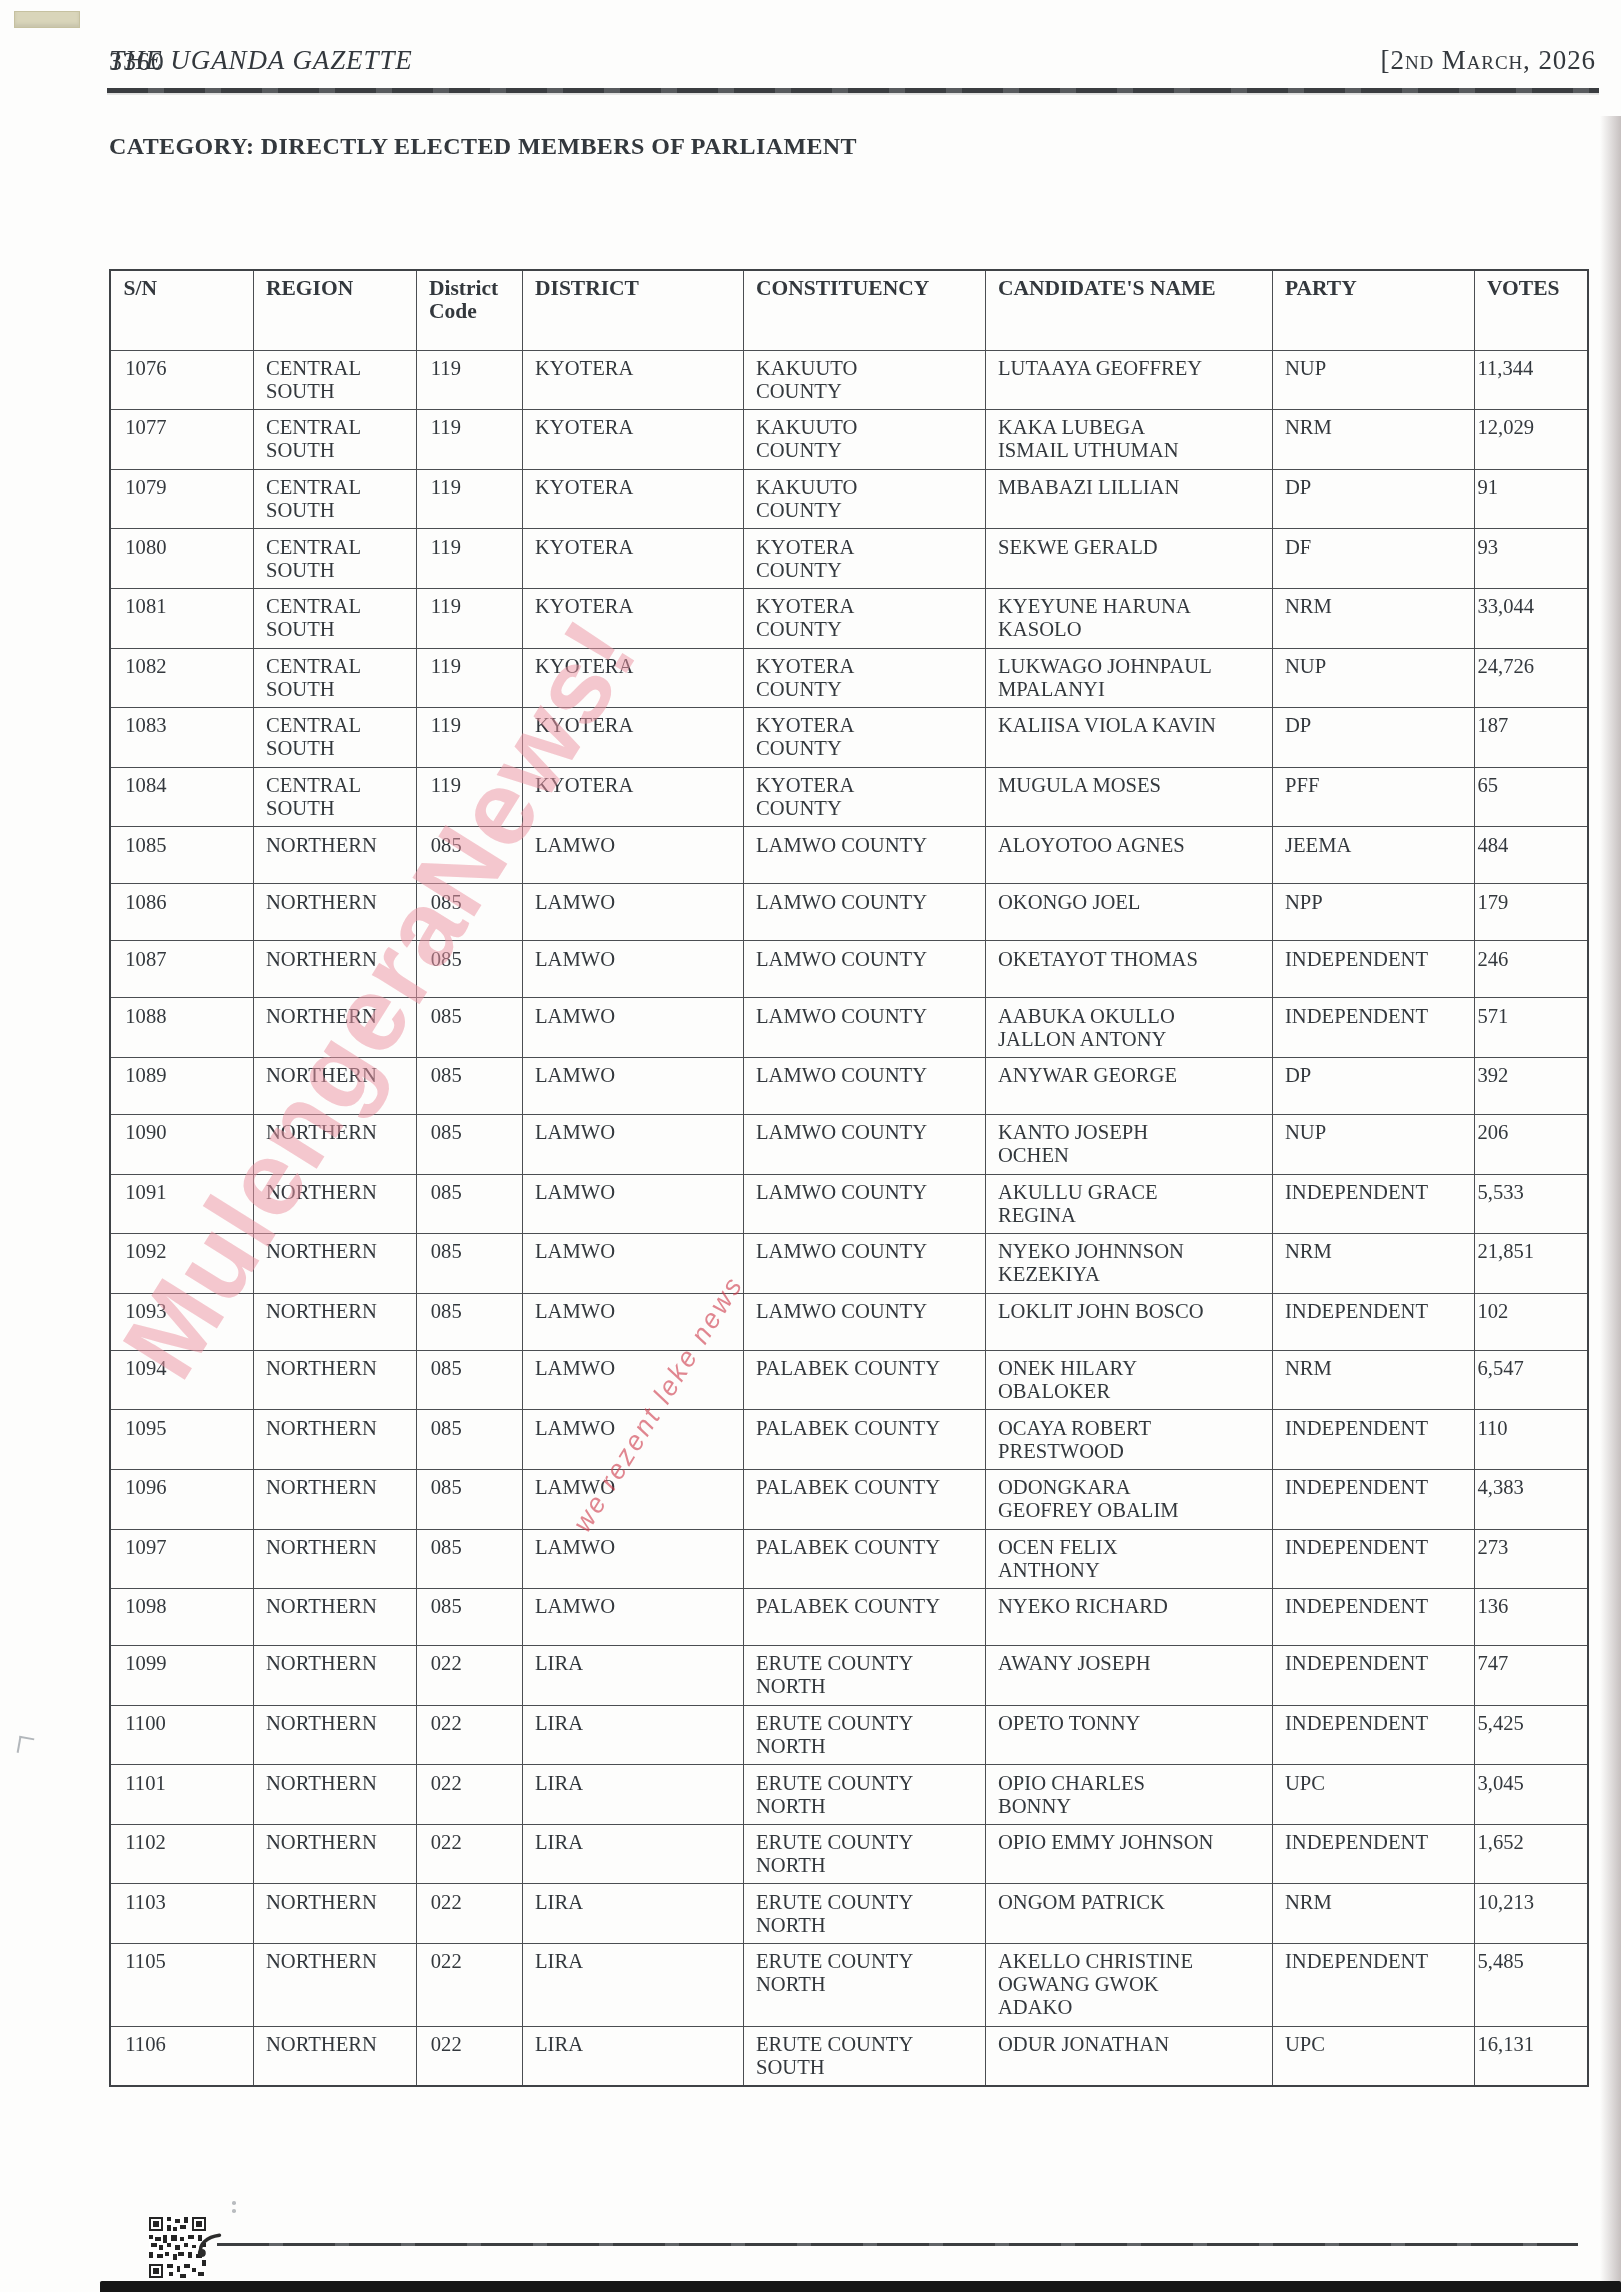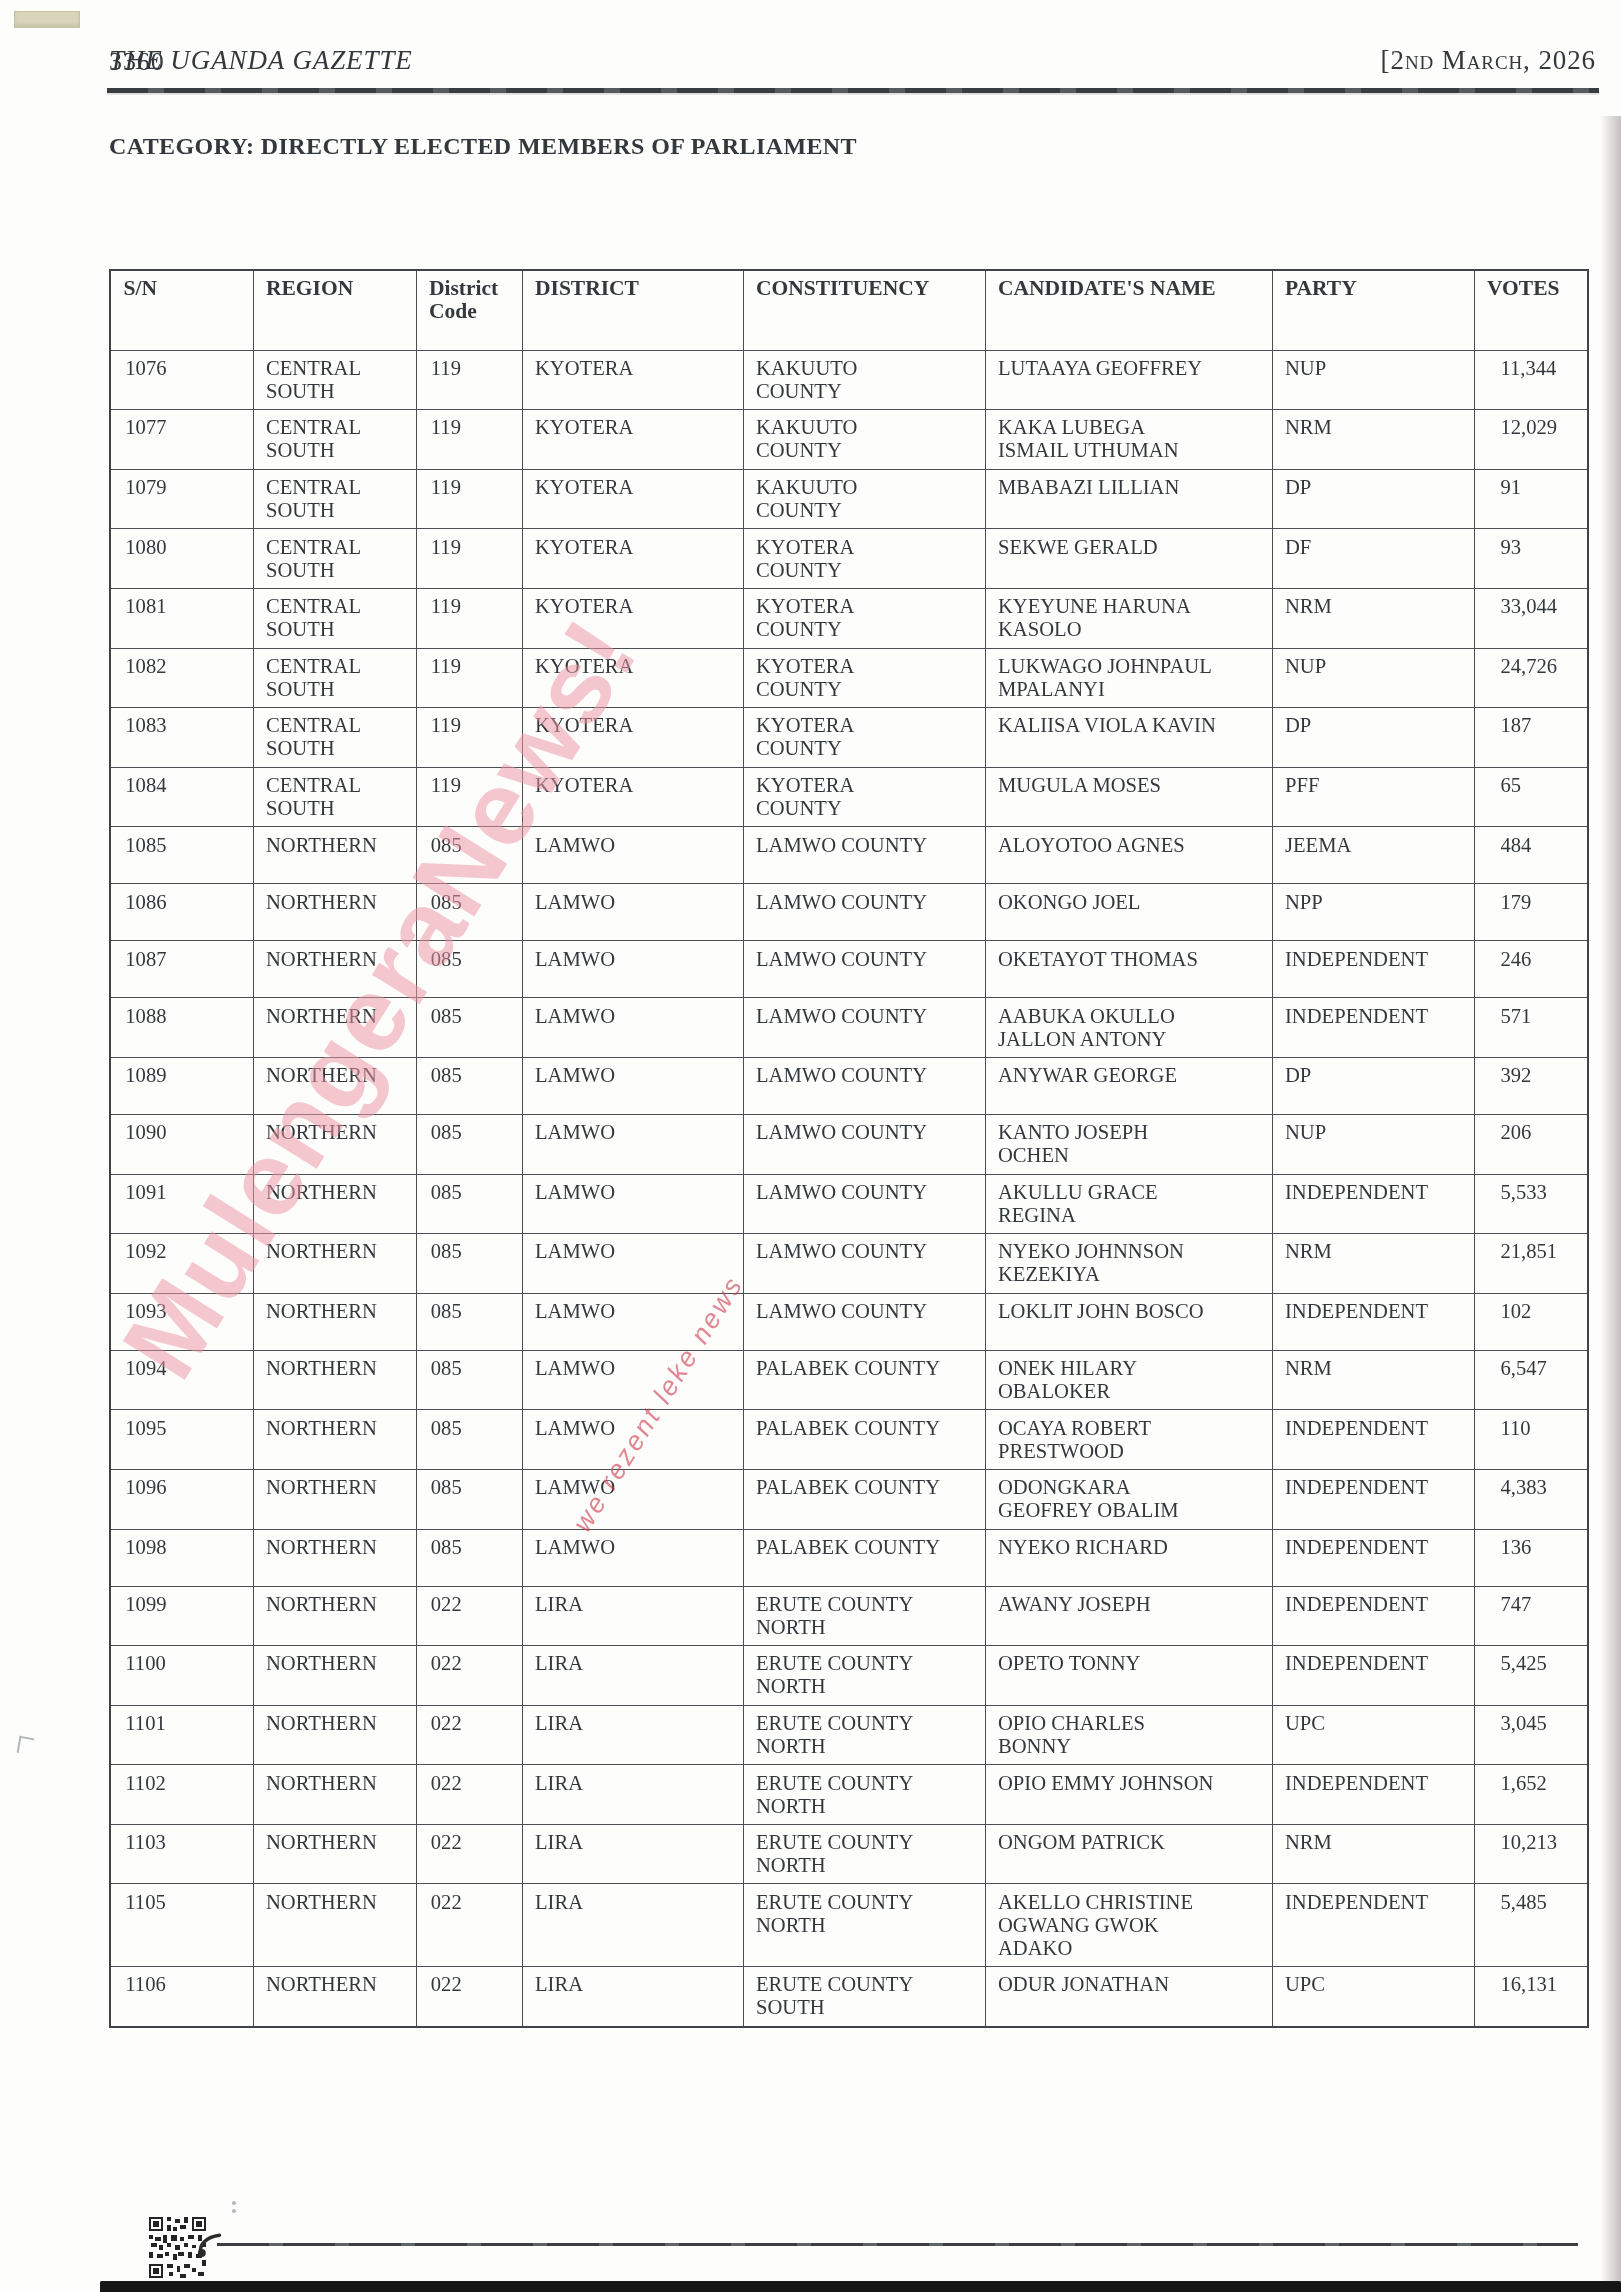--- a/index.html
+++ b/index.html
@@ -18,21 +18,21 @@
     box-shadow:0 1.8px 0 rgba(0,0,0,0.12)}
   .cat-title{position:absolute;left:109px;top:133px;width:1478px;
     font-size:24px;font-weight:bold;letter-spacing:0.4px}
   
   table.results{position:absolute;left:109px;top:269px;width:1478px;
     border-collapse:collapse;table-layout:fixed;border:2.7px solid #3f4246;z-index:1}
   th,td{border:1.8px solid #4b4e52;vertical-align:top;text-align:left;
     padding:6.3px 9px 6.3px 12.5px;font-size:20.6px;line-height:23px;white-space:pre-line;overflow:hidden}
   th{font-weight:bold;font-size:21.5px;height:66px}
   tbody tr{height:57px}
-  td.c7{padding-left:26px}
+  td.c7{padding-left:3px}
   td.c0,td.c2{padding-left:14.3px}
   
   .wm-main{position:absolute;left:150px;top:1306px;z-index:5;pointer-events:none;
     transform:rotate(-58deg);transform-origin:0 50%;
     font-family:"Liberation Sans",sans-serif;font-weight:bold;font-size:106px;letter-spacing:1.8px;
     color:rgba(236,150,163,0.52);white-space:nowrap}
   .wm-tag{position:absolute;left:580px;top:1514px;z-index:5;pointer-events:none;
     transform:rotate(-58deg);transform-origin:0 50%;
     font-family:"Liberation Sans",sans-serif;font-style:italic;font-size:27px;letter-spacing:2.7px;
     color:rgba(206,62,78,0.62);white-space:nowrap}
@@ -309,20 +309,31 @@
       <tr>
         <td class="c0">1096</td>
         <td class="c1">NORTHERN</td>
         <td class="c2">085</td>
         <td class="c3">LAMWO</td>
         <td class="c4">PALABEK COUNTY</td>
         <td class="c5">ODONGKARA
 GEOFREY OBALIM</td>
         <td class="c6">INDEPENDENT</td>
         <td class="c7">4,383</td>
+      </tr>
+      <tr>
+        <td class="c0">1097</td>
+        <td class="c1">NORTHERN</td>
+        <td class="c2">085</td>
+        <td class="c3">LAMWO</td>
+        <td class="c4">PALABEK COUNTY</td>
+        <td class="c5">OCEN FELIX
+ANTHONY</td>
+        <td class="c6">INDEPENDENT</td>
+        <td class="c7">273</td>
       </tr>
       <tr>
         <td class="c0">1098</td>
         <td class="c1">NORTHERN</td>
         <td class="c2">085</td>
         <td class="c3">LAMWO</td>
         <td class="c4">PALABEK COUNTY</td>
         <td class="c5">NYEKO RICHARD</td>
         <td class="c6">INDEPENDENT</td>
         <td class="c7">136</td>

